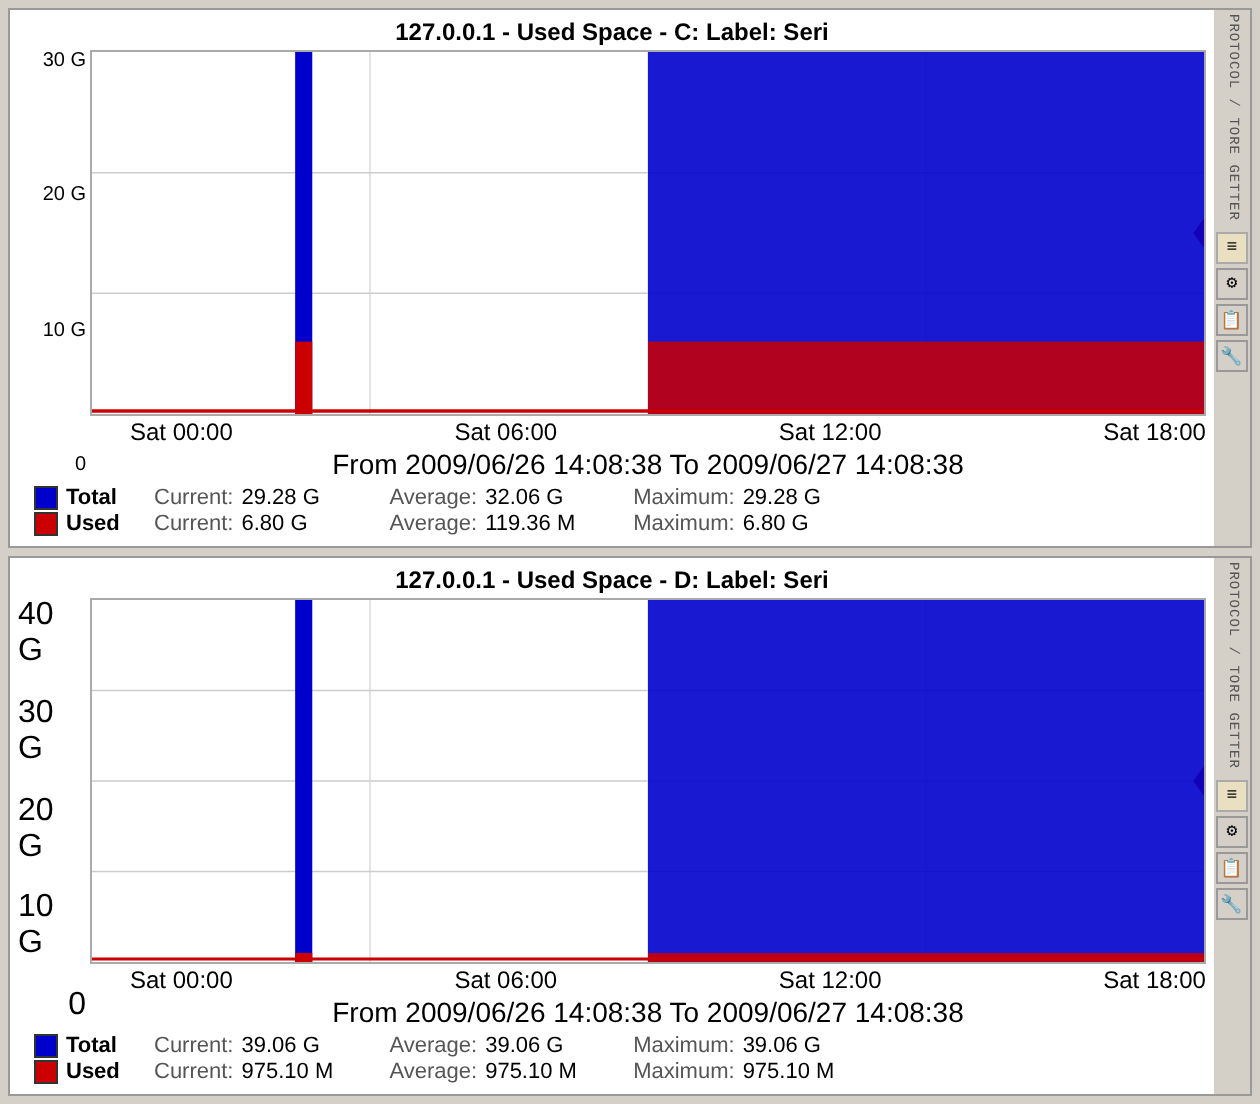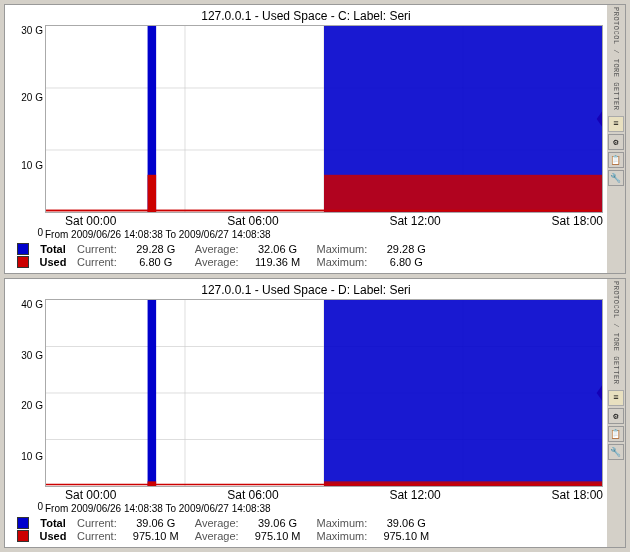--- a/index.html
+++ b/index.html
@@ -33,20 +33,21 @@
       display: flex;
       flex-direction: column;
       padding: 4px 4px 2px 4px;
     }
     .chart-title {
       text-align: center;
       font-size: 12px;
       color: #000;
       margin-bottom: 2px;
       font-family: sans-serif;
+      font-weight: bold;
     }
     .chart-graph-area {
       display: flex;
       flex-direction: row;
       flex: 1;
     }
     .graph-container {
       flex: 1;
       position: relative;
       border: 1px solid #aaa;
@@ -61,39 +62,38 @@
     }
     .x-axis-area {
       display: flex;
       justify-content: space-between;
       padding: 1px 0 0 20px;
       font-size: 12px;
       color: #000;
       font-family: sans-serif;
     }
     .date-range {
-      text-align: left;
-      font-size: 10px;
+      text-align: center;
+      font-size: 14px;
       color: #000;
       margin-top: 1px;
       font-family: sans-serif;
     }
     .legend-area {
       display: flex;
       flex-direction: row;
       padding: 3px 8px;
       font-size: 11px;
       font-family: sans-serif;
       gap: 0;
     }
     .legend-col {
       display: flex;
       flex-direction: column;
       gap: 1px;
-      text-align: center;
     }
     .legend-row {
       display: flex;
       flex-direction: row;
       align-items: center;
       gap: 4px;
       white-space: nowrap;
     }
     .legend-box {
       width: 12px;
@@ -216,21 +216,21 @@
       <div class="toolbar-btn" style="background:#d4d0c8;border:1px solid #999;width:16px;height:16px;font-size:9px;display:flex;align-items:center;justify-content:center;">⚙</div>
       <div class="toolbar-btn" style="background:#d4d0c8;border:1px solid #999;width:16px;height:16px;font-size:9px;display:flex;align-items:center;justify-content:center;">📋</div>
       <div class="toolbar-btn" style="background:#d4d0c8;border:1px solid #999;width:16px;height:16px;font-size:9px;display:flex;align-items:center;justify-content:center;">🔧</div>
     </div>
   </div>
 
   <div class="chart-panel">
     <div class="chart-area">
       <div class="chart-title">127.0.0.1 - Used Space - D: Label:  Seri</div>
       <div class="chart-graph-area">
-        <div class="y-axis-labels" style="display:flex;flex-direction:column;justify-content:space-between;width:36px;padding-right:2px;padding-bottom:2px;align-items:flex-end;font-size:10px;font-family:sans-serif;">
+        <div class="y-axis-labels" style="display:flex;flex-direction:column;justify-content:space-between;width:36px;padding-right:2px;padding-bottom:2px;align-items:flex-end;font-size:16px;font-family:sans-serif;">
           <span>40 G</span>
           <span>30 G</span>
           <span>20 G</span>
           <span>10 G</span>
           <span>0</span>
         </div>
         <div style="display:flex;flex-direction:column;flex:1;">
           <div class="graph-container" style="height:120px;">
             <svg class="graph-canvas" viewBox="0 0 520 120" preserveAspectRatio="none">
 

